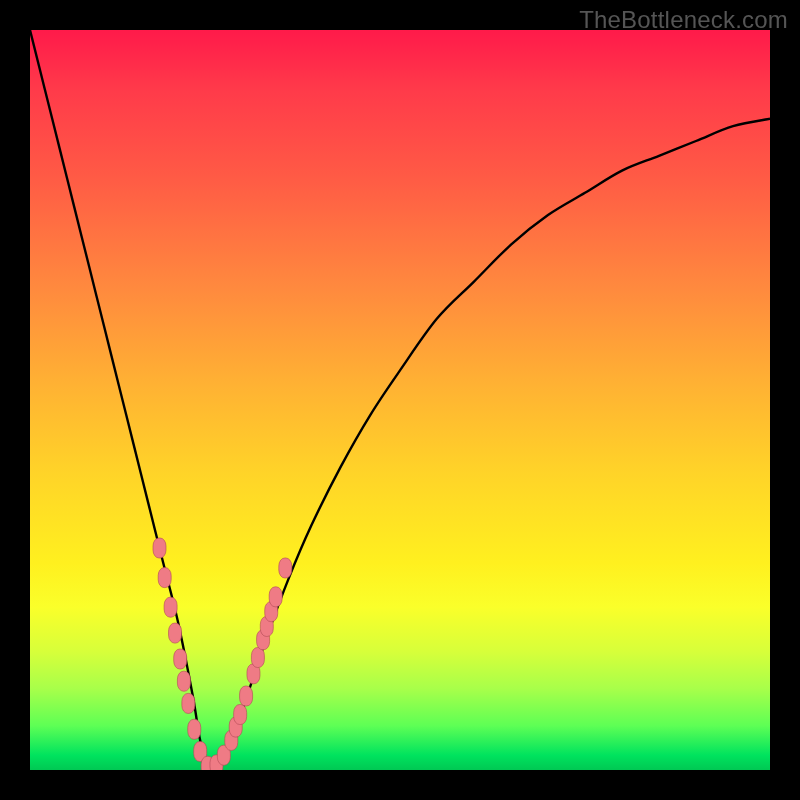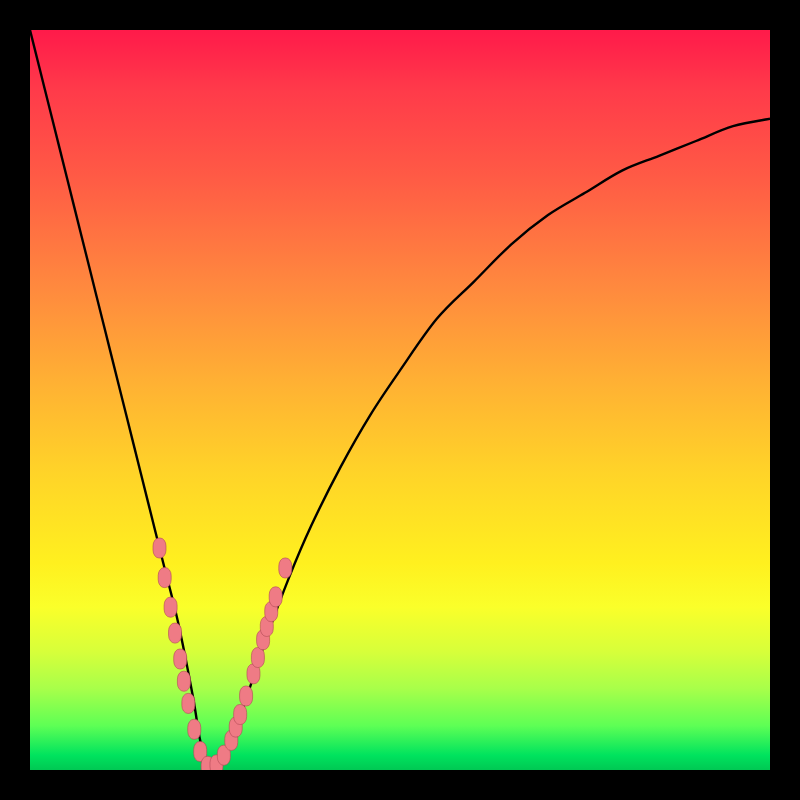--- a/index.html
+++ b/index.html
@@ -66,20 +66,21 @@
   .marker {
     fill: #ef7b85;
     stroke: #b04a55;
     stroke-width: 0.6;
   }
 </style>
 </head>
 <body>
 
 <div class="frame">
+  <div class="watermark">TheBottleneck.com</div>
 
   <div class="plot-area">
     <svg class="curve" viewBox="0 0 740 740">
       <path id="curvePath" class="curve-path" d="M 0.00 0.00 C 2.47 9.87, 9.87 39.47, 14.80 59.20 C 19.73 78.93, 24.67 98.67, 29.60 118.40 C 34.53 138.13, 39.47 157.87, 44.40 177.60 C 49.33 197.33, 54.27 217.07, 59.20 236.80 C 64.13 256.53, 69.07 276.27, 74.00 296.00 C 78.93 315.73, 83.87 335.47, 88.80 355.20 C 93.73 374.93, 98.67 394.67, 103.60 414.40 C 108.53 434.13, 113.47 453.87, 118.40 473.60 C 123.33 493.33, 128.27 513.07, 133.20 532.80 C 138.13 552.53, 143.07 569.80, 148.00 592.00 C 152.93 614.20, 159.10 646.27, 162.80 666.00 C 166.50 685.73, 167.73 699.30, 170.20 710.40 C 172.67 721.50, 175.13 727.67, 177.60 732.60 C 180.07 737.53, 182.53 740.00, 185.00 740.00 C 187.47 740.00, 188.70 740.00, 192.40 732.60 C 196.10 725.20, 202.27 709.17, 207.20 695.60 C 212.13 682.03, 217.07 666.00, 222.00 651.20 C 226.93 636.40, 230.63 624.07, 236.80 606.80 C 242.97 589.53, 251.60 566.10, 259.00 547.60 C 266.40 529.10, 272.57 514.30, 281.20 495.80 C 289.83 477.30, 300.93 455.10, 310.80 436.60 C 320.67 418.10, 330.53 400.83, 340.40 384.80 C 350.27 368.77, 358.90 356.43, 370.00 340.40 C 381.10 324.37, 394.67 303.40, 407.00 288.60 C 419.33 273.80, 431.67 263.93, 444.00 251.60 C 456.33 239.27, 468.67 225.70, 481.00 214.60 C 493.33 203.50, 505.67 193.63, 518.00 185.00 C 530.33 176.37, 542.67 170.20, 555.00 162.80 C 567.33 155.40, 579.67 146.77, 592.00 140.60 C 604.33 134.43, 616.67 130.73, 629.00 125.80 C 641.33 120.87, 653.67 115.93, 666.00 111.00 C 678.33 106.07, 690.67 99.90, 703.00 96.20 C 715.33 92.50, 733.83 90.03, 740.00 88.80"></path>
       <g id="markerGroup">
           <rect x="123.00" y="508.00" width="13" height="20" rx="6" ry="8" class="marker"></rect>
           <rect x="128.18" y="537.60" width="13" height="20" rx="6" ry="8" class="marker"></rect>
           <rect x="134.10" y="567.20" width="13" height="20" rx="6" ry="8" class="marker"></rect>
           <rect x="138.54" y="593.10" width="13" height="20" rx="6" ry="8" class="marker"></rect>
           <rect x="143.72" y="619.00" width="13" height="20" rx="6" ry="8" class="marker"></rect>

